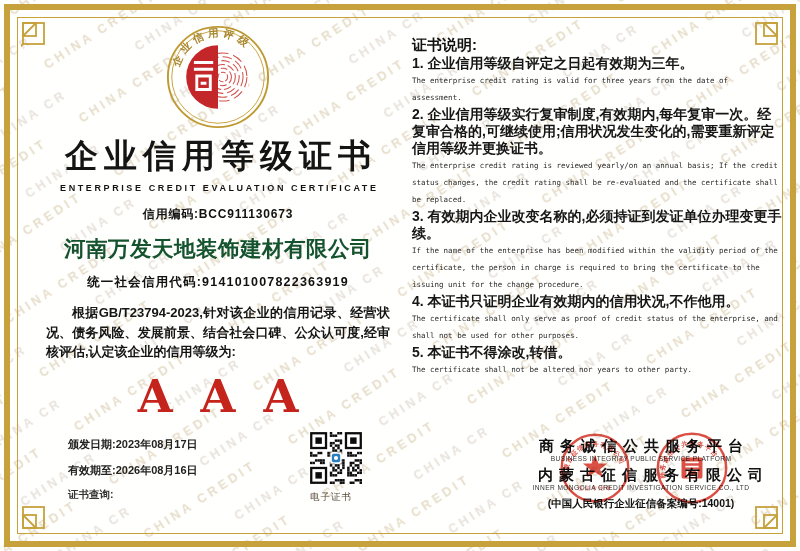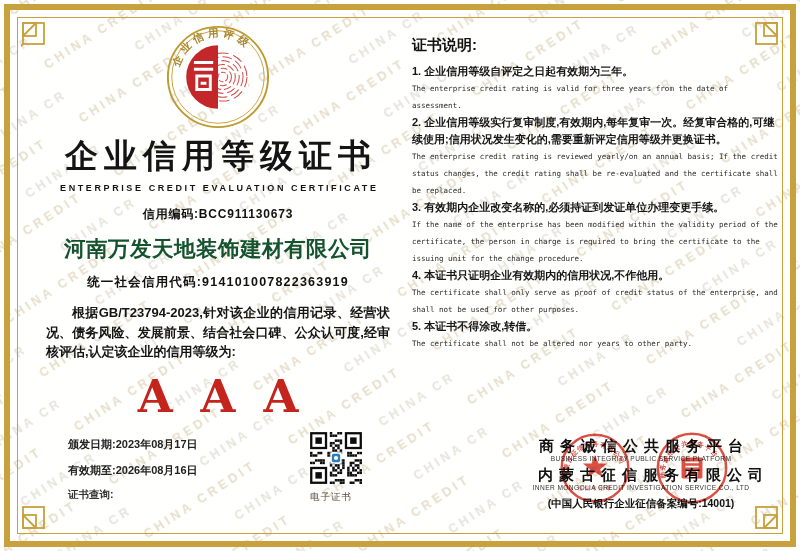--- a/index.html
+++ b/index.html
@@ -30,22 +30,22 @@
   .issue-block div{margin-bottom:11px;white-space:nowrap;}
   .query-block{position:absolute;left:68px;top:488px;text-align:left;display:flex;}
   .query-label{font-size:10.5px;font-weight:700;color:#333;margin-right:10px;white-space:nowrap;}
   .query-urls div{font-size:10px;color:#444;line-height:14px;white-space:nowrap;}
   .bcc-block{position:absolute;left:228px;top:444px;width:62px;text-align:center;}
   .bcc-caption{margin-top:4px;font-size:8.5px;color:#5a4a3a;white-space:nowrap;}
   .qr-block{position:absolute;left:310px;top:432px;width:54px;}
   .qr-caption{margin-top:3px;font-size:9.5px;color:#5a4a3a;letter-spacing:1px;white-space:nowrap;}
   
   .right-col{position:absolute;left:412px;top:36px;width:370px;text-align:left;}
-  .notes-heading{font-size:15px;font-weight:700;margin-bottom:8px;}
-  .note-zh{font-size:11px;font-weight:600;line-height:17px;margin:0;color:#161616;}
+  .notes-heading{font-size:15px;font-weight:700;margin-bottom:0;}
+  .note-zh{font-size:14px;font-weight:600;line-height:17px;margin:0;color:#161616;}
   .note-en{font-family:"DejaVu Sans Mono",monospace;font-size:7.5px;line-height:17px;margin:0;color:#2a2a2a;}
   
   .issuer{position:absolute;left:532px;top:438px;width:218px;text-align:center;}
   .issuer-zh{font-size:15px;font-weight:700;letter-spacing:6px;margin-left:6px;line-height:16px;white-space:nowrap;}
   .issuer-en{font-size:6.6px;color:#333;letter-spacing:.4px;line-height:8px;margin-top:1px;white-space:nowrap;}
   .issuer-record{font-size:10.5px;font-weight:700;margin-top:5px;white-space:nowrap;}
   .gap{height:4px;}
   
   .seal{position:absolute;opacity:.88;mix-blend-mode:multiply;}
   .seal-left{left:558px;top:431px;}

